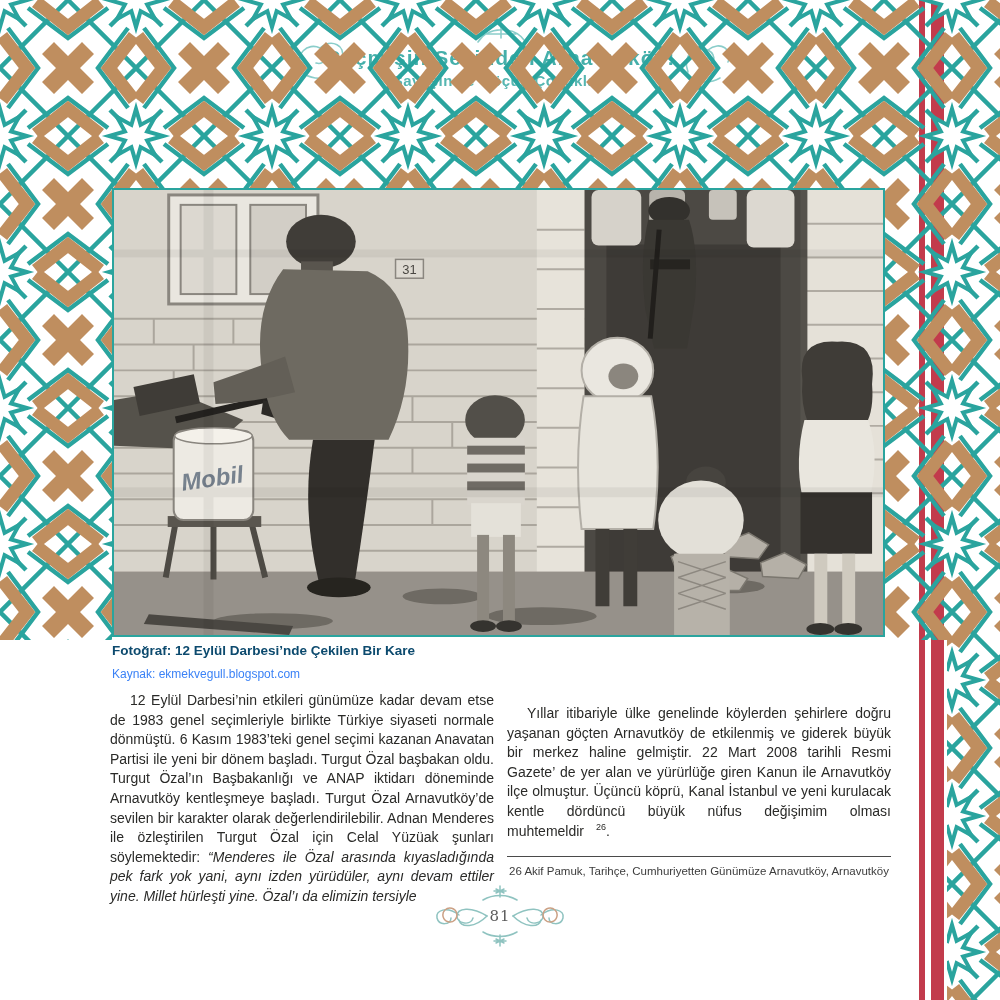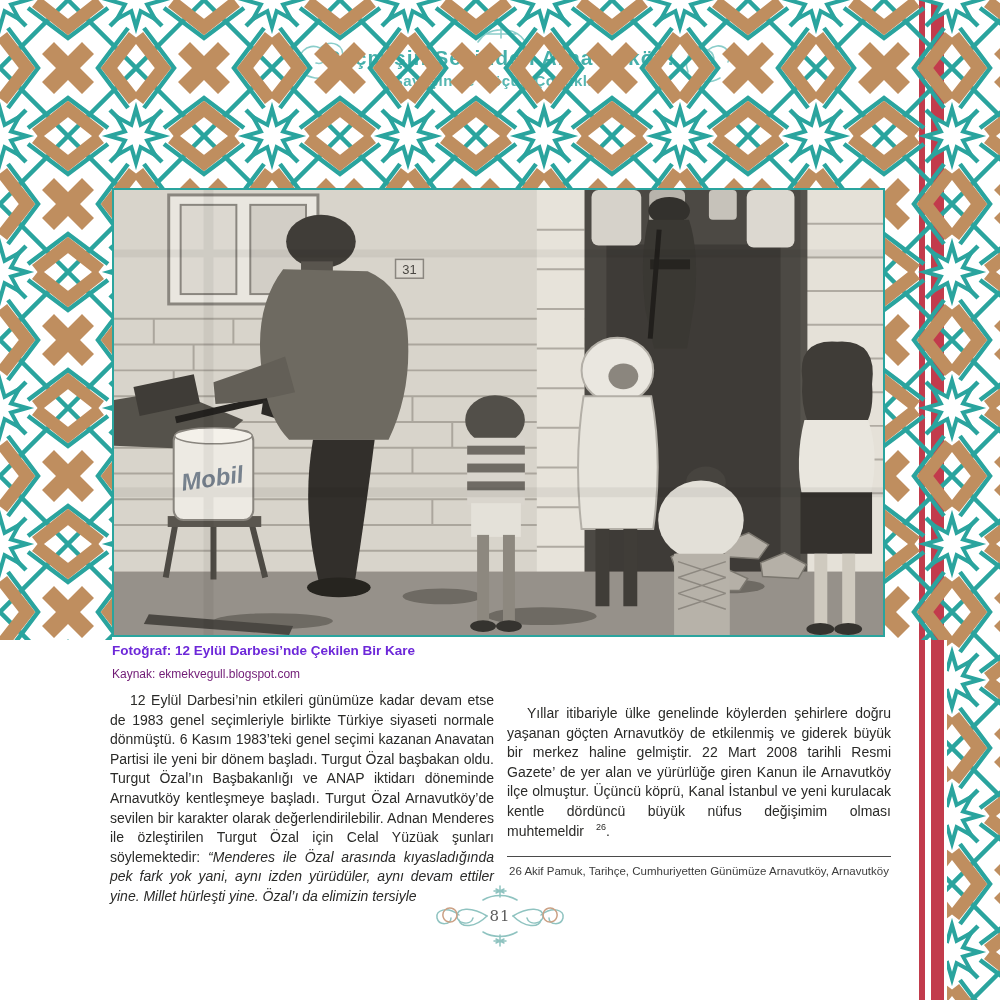--- a/index.html
+++ b/index.html
@@ -26,25 +26,25 @@
   .pattern-layer { position:absolute; top:0; left:0; z-index:2; pointer-events:none; }
   
   .photo {
     position:absolute; left:112px; top:188px; width:773px; height:449px;
     border:2px solid #2aa49e; background:#0ea5e9; z-index:3;
   }
   .photo svg { display:block; width:100%; height:100%; }
   
   .caption {
     position:absolute; left:112px; top:643px; width:600px; z-index:3;
-    font-size:13.5px; font-weight:700; color:#6d28d9;
+    font-size:13.5px; font-weight:700; color:#0c4a6e;
   }
   .source {
     position:absolute; left:112px; top:667px; width:600px; z-index:3;
-    font-size:12px; color:#701a75;
+    font-size:12px; color:#3b82f6;
   }
   
   .col {
     position:absolute; top:691px; width:384px; z-index:3;
     font-size:14px; line-height:19.6px; text-align:justify; color:#2a2a28;
   }
   .col-left  { left:110px; }
   .col-right { left:507px; }
   .col p { margin:0; }
   .indent { text-indent:20px; }

